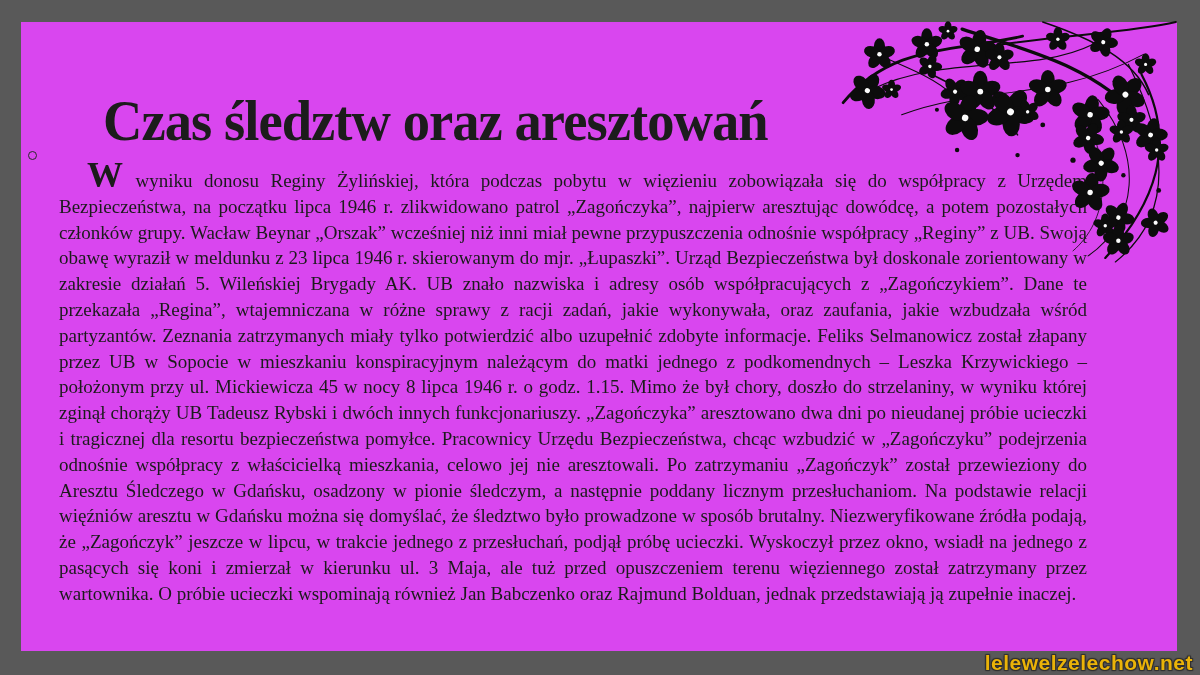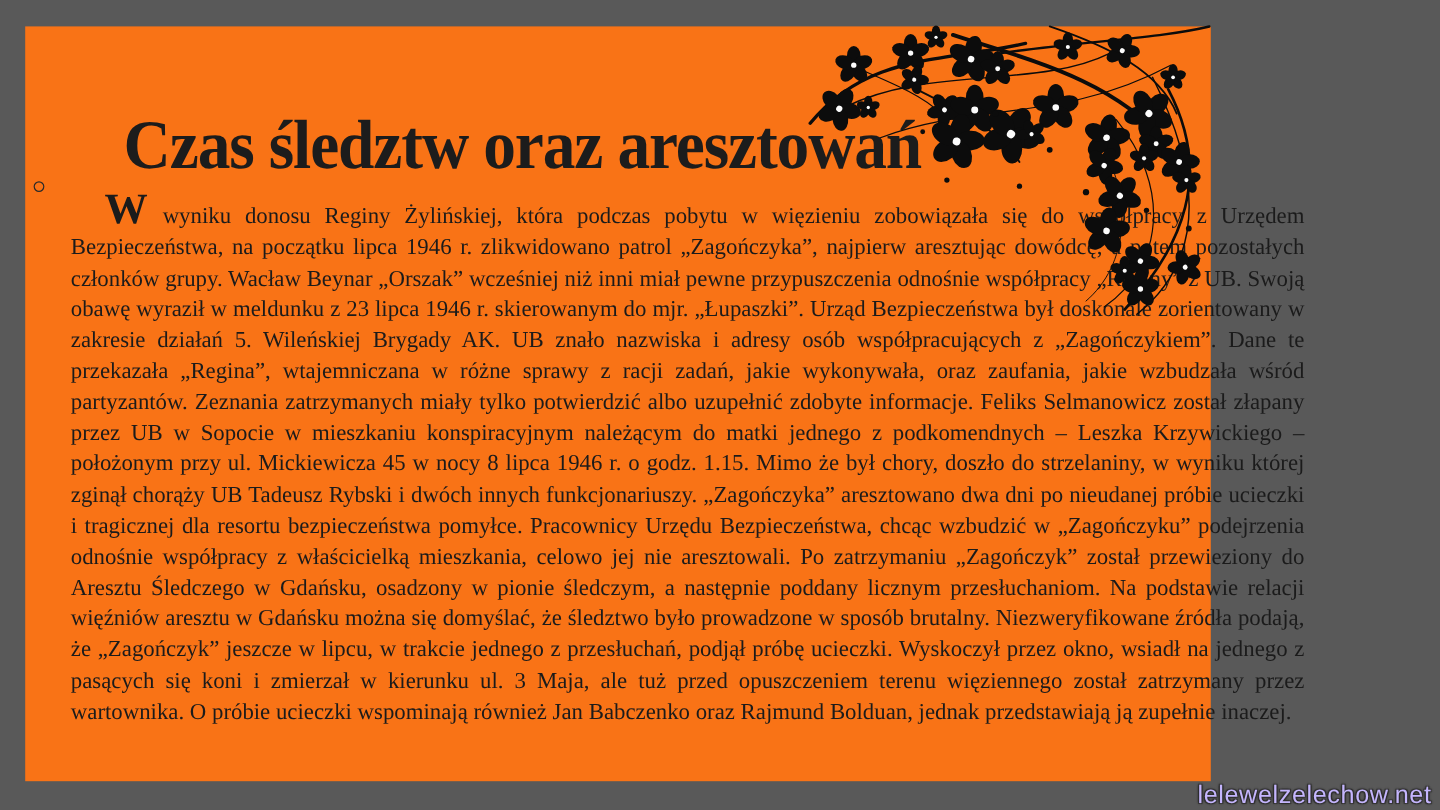--- a/index.html
+++ b/index.html
@@ -2,22 +2,22 @@
 <html lang="pl"><head>
 <meta charset="utf-8">
 <style>
   html,body{margin:0;padding:0;}
   body{
     width:1200px;height:675px;position:relative;overflow:hidden;
     background:#595959;
     font-family:"Liberation Serif", serif;
   }
   .slide{
-    position:absolute;left:21px;top:22px;width:988px;height:629px;
-    background:#f97316;
+    position:absolute;left:21px;top:22px;width:1156px;height:629px;
+    background:#d946ef;
   }
   .slide-title{
     position:absolute;left:82px;top:28px;
     font-family:"Liberation Serif", serif;
     font-size:58px;font-weight:700;color:#1c1c1c;
     letter-spacing:-1px;line-height:1.1;
     transform:scaleX(0.94);transform-origin:left center;
     white-space:nowrap;
   }
   .bullet-dot{
@@ -35,21 +35,21 @@
   }
   .ornament{
     position:absolute;right:-2px;top:-8px;width:338px;height:252px;
     pointer-events:none;
   }
   .ornament path{fill:none;stroke:#0c0c0c;stroke-linecap:round;}
   .ornament .petals{fill:#0c0c0c;}
   .watermark{
     position:absolute;right:7px;bottom:0px;
     font-family:"Liberation Sans", sans-serif;
-    font-size:21px;font-weight:400;color:#c4b5fd;
+    font-size:21px;font-weight:700;color:#eab308;
     text-shadow:1px 1px 1px #2e2e2e, -1px -1px 1px #2e2e2e, 1px -1px 1px #2e2e2e, -1px 1px 1px #2e2e2e;
     letter-spacing:0.5px;
   }
 </style>
 </head>
 <body>
 
 <div class="slide">
 
   <h1 class="slide-title">Czas śledztw oraz aresztowań</h1>

